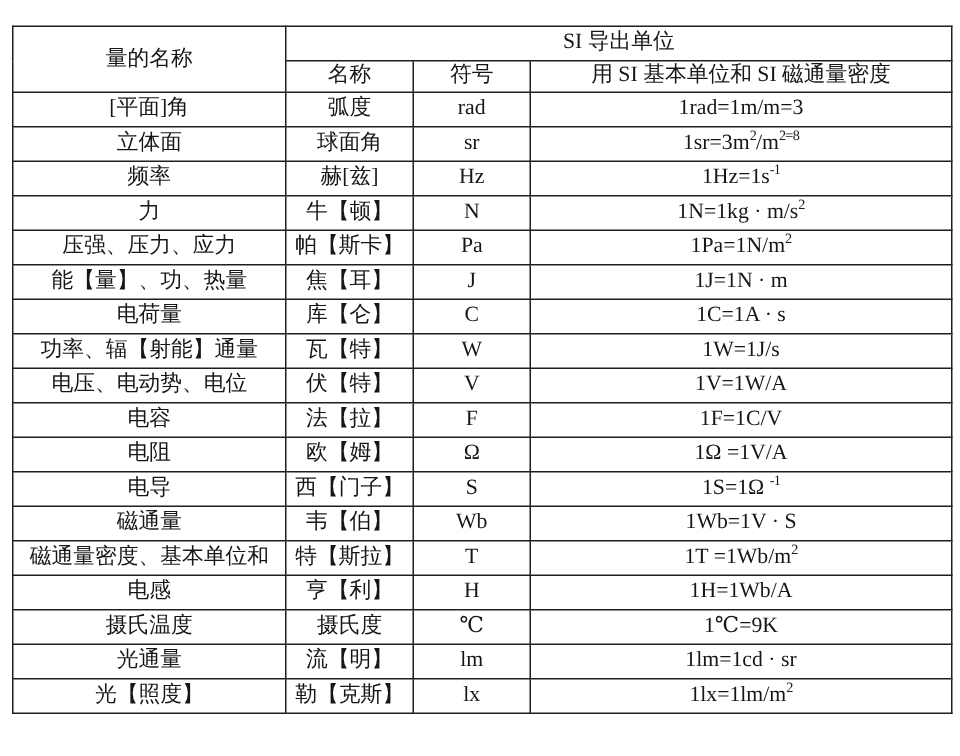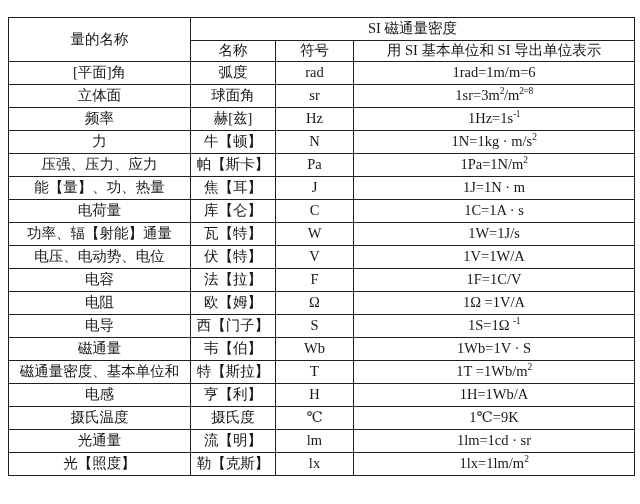--- a/index.html
+++ b/index.html
@@ -55,34 +55,34 @@
   <table class="si-table">
     <colgroup>
       <col style="width:182px">
       <col style="width:85px">
       <col style="width:78px">
       <col style="width:281px">
     </colgroup>
     <thead>
       <tr class="group-row">
         <th rowspan="2">量的名称</th>
-        <th colspan="3">SI 磁通量密度</th>
+        <th colspan="3">SI 导出单位</th>
       </tr>
       <tr class="sub-row" id="subhead-row">
           <th>名称</th>
           <th>符号</th>
-          <th>用 SI 基本单位和 SI 导出单位表示</th>
+          <th>用 SI 基本单位和 SI 磁通量密度</th>
         </tr>
     </thead>
     <tbody id="table-body">
         <tr>
           <td>[平面]角</td>
           <td>弧度</td>
           <td>rad</td>
-          <td><span>1rad=1m/m=6</span></td>
+          <td><span>1rad=1m/m=3</span></td>
         </tr>
         <tr>
           <td>立体面</td>
           <td>球面角</td>
           <td>sr</td>
           <td><span>1sr=3m</span><sup>2</sup><span>/m</span><sup>2=8</sup></td>
         </tr>
         <tr>
           <td>频率</td>
           <td>赫[兹]</td>

